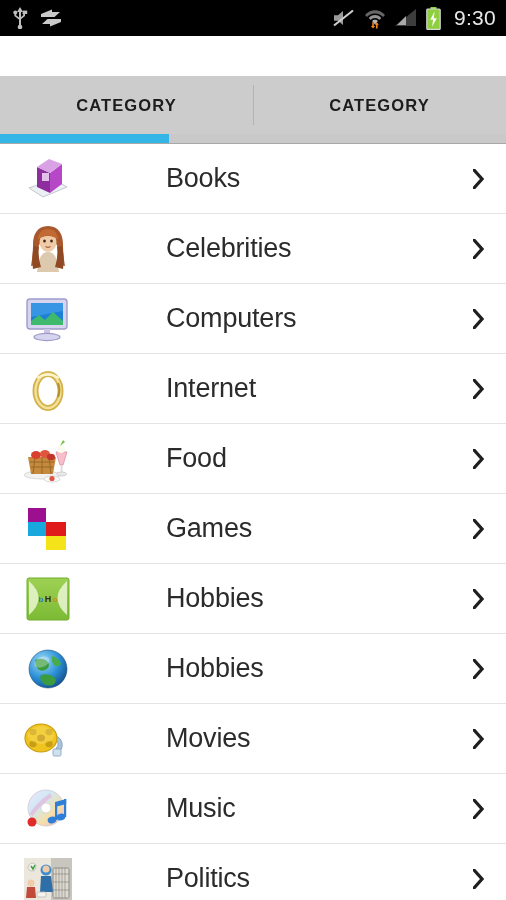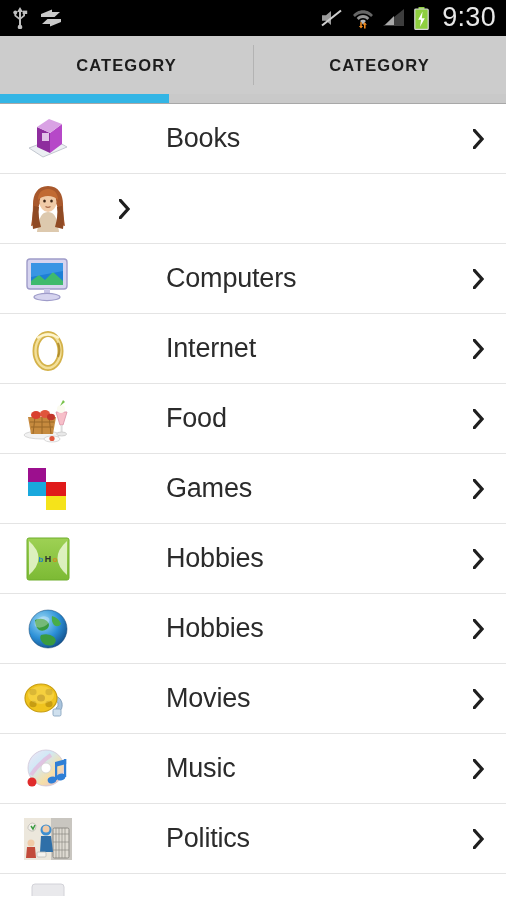--- a/index.html
+++ b/index.html
@@ -32,36 +32,37 @@
   }
   .status-right {
     margin-left: auto;
     display: flex;
     align-items: center;
     gap: 9px;
   }
   .sb-icon { display: block; }
   .status-time {
     color: #e8e8e8;
-    font-size: 27px;
+    font-size: 21px;
     font-family: "Liberation Sans", sans-serif;
     letter-spacing: 0.3px;
     margin-left: 4px;
     line-height: 1;
     padding-bottom: 2px;
   }
 
   
   .tab-bar {
     height: 58px;
     background: #cccccc;
     display: flex;
     align-items: stretch;
     position: relative;
     border-bottom: none;
+    margin-top: 40px;
   }
   .tab {
     flex: 1 1 0;
     display: flex;
     align-items: center;
     justify-content: center;
     position: relative;
     font-size: 16.5px;
     font-weight: bold;
     letter-spacing: 1.1px;
@@ -240,20 +241,21 @@
         <ellipse cx="23" cy="18" rx="8.5" ry="10" fill="#f0cba8"></ellipse>
         <path d="M23 5 C16 5 13 10 13 16 C16 13 19 12 23 12 C27 12 30 13 33 16 C33 10 30 5 23 5 Z" fill="#c16a33"></path>
         <path d="M23 28 C18 28 15 32 14 38 C13 43 12 46 12 48 L34 48 C34 46 33 43 32 38 C31 32 28 28 23 28 Z" fill="#ddc9ae"></path>
         <path d="M9 22 C7 30 7 38 8 45 L16 43 C14 36 13 29 14 23 Z" fill="#8f4a24"></path>
         <path d="M37 22 C39 30 39 38 38 45 L30 43 C32 36 33 29 32 23 Z" fill="#8f4a24"></path>
         <ellipse cx="19.5" cy="17" rx="1.3" ry="1.5" fill="#3b2415"></ellipse>
         <ellipse cx="26.5" cy="17" rx="1.3" ry="1.5" fill="#3b2415"></ellipse>
         <path d="M20.5 22.5 Q23 24.3 25.5 22.5" fill="none" stroke="#a8694a" stroke-width="1.2"></path>
       </svg>
     </div>
+    <div class="row-label"><span class="label-pad">Celebrities</span></div>
     <div class="row-chevron">
       <svg class="chev" viewBox="0 0 11 20">
           <polyline points="1,1 9,10 1,19" fill="none" stroke="#1f1f1f" stroke-width="3.2" stroke-linecap="square"></polyline>
         </svg>
     </div>
   </div>
 
   <div class="row">
     <div class="row-icon">
       <svg width="50" height="48" viewBox="0 0 50 48">

